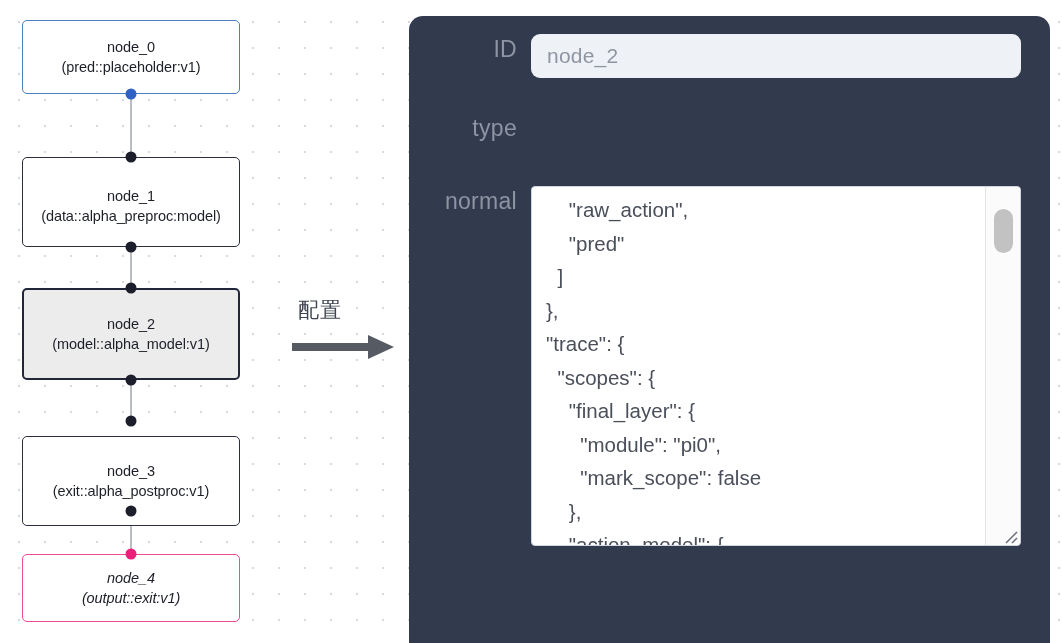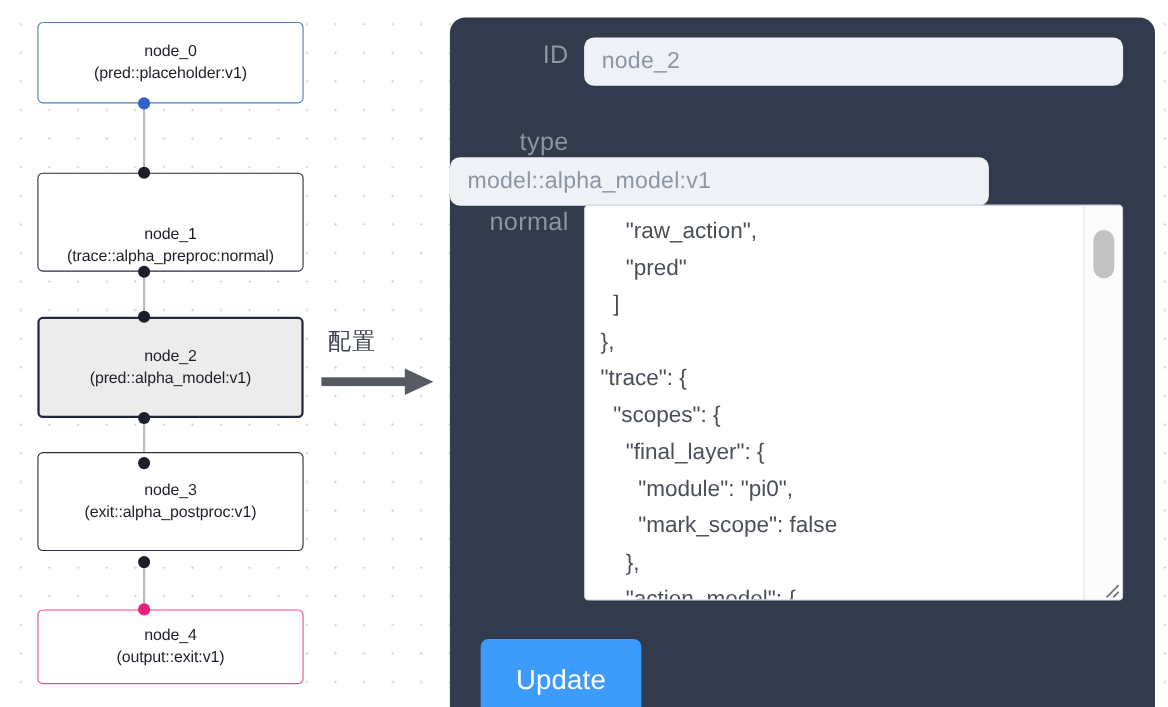--- a/index.html
+++ b/index.html
@@ -45,52 +45,52 @@
     background: #1c1f2b;
     left: 131px;
     transform: translate(-50%, -50%);
   }
   .handle-dot.blue { background: #2f62c4; }
   .handle-dot.pink { background: #ec1f7a; }
 
   .node {
     position: absolute;
     left: 22px;
-    width: 242px;
+    width: 218px;
     box-sizing: border-box;
     border: 1px solid #2a2e3d;
     border-radius: 5px;
     background: #ffffff;
     display: flex;
     align-items: center;
     justify-content: center;
     text-align: center;
     color: #1d2028;
     font-size: 14.5px;
     line-height: 20px;
     letter-spacing: -0.1px;
-    padding: 3px 8px;
-    margin-left: 12px;
+    padding: 20px 8px;
   }
   .node .node-text { display: block; }
   .node.is-input {
     border: 1.6px solid #4a7fc1;
   }
   .node.is-selected {
     background: #ececec;
     border: 2px solid #22263a;
   }
   .node.is-output {
     border: 1.6px solid #ef4b92;
+    font-style: italic;
   }
 
   #node-0 { top: 20px;  height: 74px; }
   #node-1 { top: 157px; height: 90px; align-items: flex-end; }
   #node-2 { top: 288px; height: 92px; }
-  #node-3 { top: 411px; height: 90px; align-items: center; }
+  #node-3 { top: 436px; height: 90px; align-items: center; }
   #node-4 { top: 554px; height: 68px; }
 
   
   #arrow-group {
     position: absolute;
     left: 288px;
     top: 296px;
     width: 110px;
     height: 70px;
   }
@@ -240,24 +240,24 @@
 
     <div class="edge-line" style="top:94px;  height:63px;"></div>
     <div class="edge-line" style="top:247px; height:41px;"></div>
     <div class="edge-line" style="top:380px; height:41px;"></div>
     <div class="edge-line" style="top:511px; height:43px;"></div>
 
     <div class="node is-input" id="node-0">
       <span class="node-text"><span>node_0</span><br><span>(pred::placeholder:v1)</span></span>
     </div>
     <div class="node" id="node-1">
-      <span class="node-text"><span>node_1</span><br><span>(trace::alpha_preproc:normal)</span></span>
+      <span class="node-text"><span>node_1</span><br><span>(data::alpha_preproc:model)</span></span>
     </div>
     <div class="node is-selected" id="node-2">
-      <span class="node-text"><span>node_2</span><br><span>(pred::alpha_model:v1)</span></span>
+      <span class="node-text"><span>node_2</span><br><span>(model::alpha_model:v1)</span></span>
     </div>
     <div class="node" id="node-3">
       <span class="node-text"><span>node_3</span><br><span>(exit::alpha_postproc:v1)</span></span>
     </div>
     <div class="node is-output" id="node-4">
       <span class="node-text"><span>node_4</span><br><span>(output::exit:v1)</span></span>
     </div>
 
     <div class="handle-dot blue" style="top:94px;"></div>
     <div class="handle-dot" style="top:157px;"></div>
@@ -279,21 +279,20 @@
 
   <div id="config-panel">
 
     <div class="field-row" id="row-id">
       <div class="field-label">ID</div>
       <input class="field-input" type="text" value="node_2" style="">
     </div>
 
     <div class="field-row" id="row-type">
       <div class="field-label">type</div>
-      <input class="field-input" type="text" value="model::alpha_model:v1" style="">
     </div>
 
     <div class="field-row" id="row-config">
       <div class="field-label">normal</div>
       <div id="config-box">
         <textarea id="config-text" spellcheck="false" style="">    "raw_action",
     "pred"
   ]
 },
 "trace": {
@@ -306,16 +305,15 @@
         <div id="config-scrollbar">
           <div id="config-scroll-thumb"></div>
         </div>
         <svg id="config-resize-grip" viewBox="0 0 18 18">
           <line x1="17" y1="6" x2="6" y2="17" stroke="#6e737d" stroke-width="1.6"></line>
           <line x1="17" y1="12" x2="12" y2="17" stroke="#6e737d" stroke-width="1.6"></line>
         </svg>
       </div>
     </div>
 
-    <button id="update-button">Update</button>
   </div>
 
 </div>
 
 </body></html>

